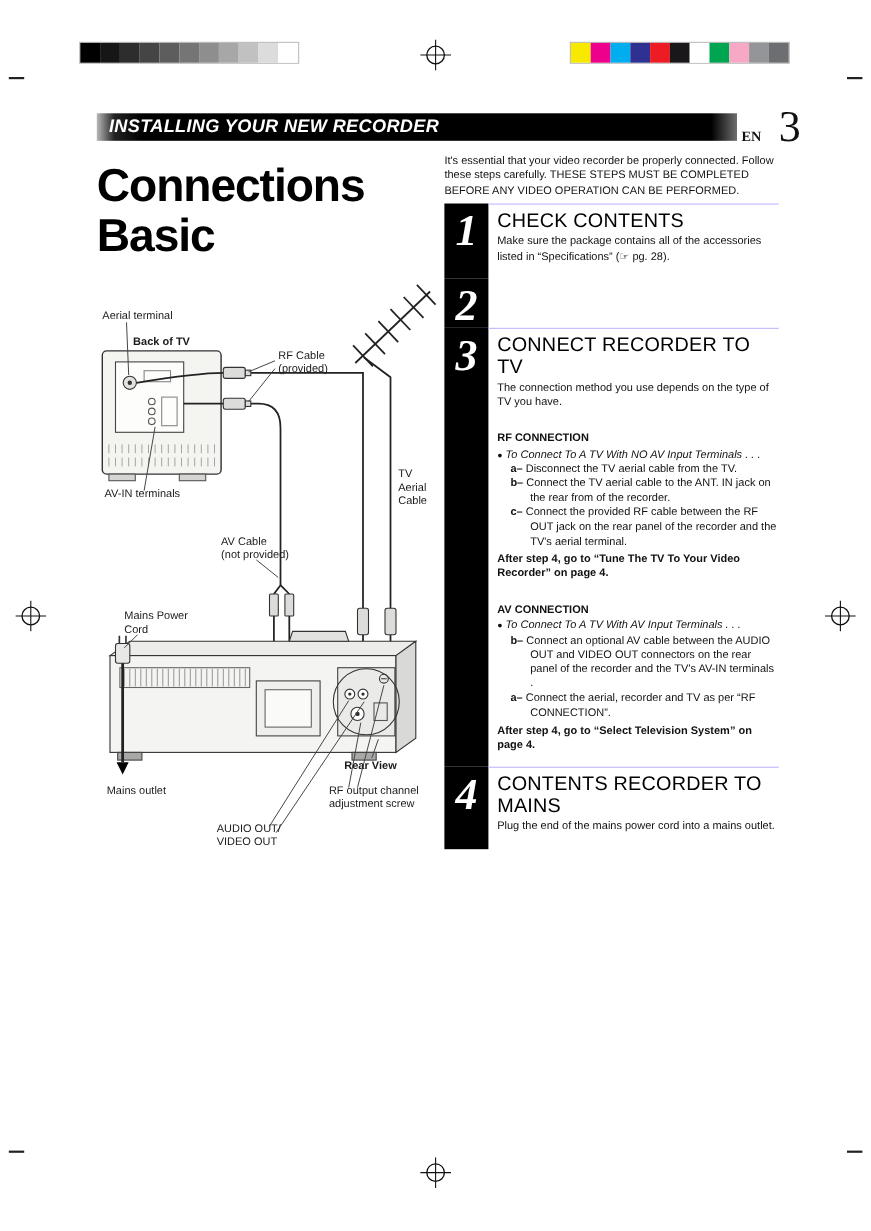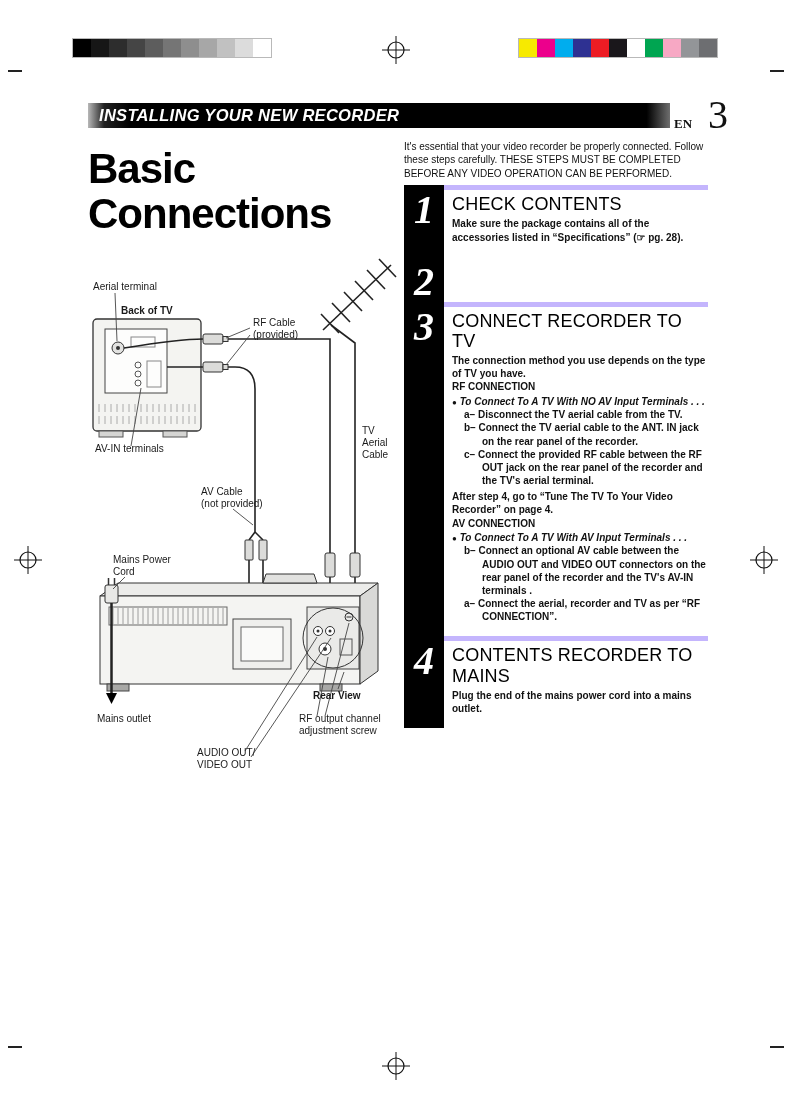--- a/index.html
+++ b/index.html
@@ -30,24 +30,24 @@
   svg text { font-family:"Liberation Sans",sans-serif; font-size:10px; fill:#1a1a1a; }
   svg text.b { font-weight:bold; }
 
   
   .col-right { position:absolute; left:404px; top:140px; width:304px; }
   .intro { font-size:10px; line-height:1.34; margin-bottom:5px; }
   .steps { display:flex; flex-direction:column; }
   .step { display:flex; }
   .step-num { width:40px; background:#000; color:#fff; text-align:center; flex:none;
     font-family:"Liberation Serif",serif; font-style:italic; font-weight:bold; font-size:40px; line-height:1; padding-top:5px; }
-  .step-body { flex:1; border-top:5px solid #c4b5fd; padding:2px 0 13px 8px; }
+  .step-body { flex:1; border-top:1px solid #c4b5fd; padding:2px 0 13px 8px; }
   .step-body h2 { font-size:18px; font-weight:400; letter-spacing:.2px; line-height:1.12; margin:2px 0 3px; color:#000; }
-  .step-body p { font-size:10px; line-height:1.32;font-weight:bold; }
-  .subhead { font-weight:bold; margin-top:0; }
+  .step-body p { font-size:10px; line-height:1.32; }
+  .subhead { font-weight:bold; margin-top:20px; }
   .bullet-line { padding-left:12px; text-indent:-12px; margin-top:1px; }
   .bullet-line i { font-style:italic; }
   .blt { font-style:normal; font-size:8px; }
   .item { padding-left:30px; text-indent:-18px; }
   .after { font-weight:bold; margin-top:3px; }
 </style>
 </head>
 <body>
 
 <div class="page">
@@ -103,22 +103,22 @@
 
   <div class="header-bar">
     <span>INSTALLING YOUR NEW RECORDER</span>
   </div>
   <div class="page-num">
     <span class="en">EN</span>
     <span class="n">3</span>
   </div>
 
   <div class="doc-title">
+    <div>Connections</div>
     <div>Basic</div>
-    <div>Connections</div>
   </div>
 
   <svg class="diagram" width="312" height="545" viewBox="0 0 312 545">
 
     <g stroke="#222" stroke-width="1.6" fill="none">
       <line x1="238" y1="75" x2="306" y2="10"></line>
       <line x1="236" y1="59" x2="254" y2="78"></line>
       <line x1="247" y1="48" x2="265" y2="67"></line>
       <line x1="259" y1="37" x2="277" y2="56"></line>
       <line x1="270" y1="26" x2="288" y2="45"></line>
@@ -254,28 +254,29 @@
 
       <div class="step">
         <div class="step-num">3</div>
         <div class="step-body">
           <h2>CONNECT RECORDER TO TV</h2>
           <p>The connection method you use depends on the type of TV you have.</p>
 
           <p class="subhead">RF CONNECTION</p>
           <p class="bullet-line"><span class="blt">●</span> <i>To Connect To A TV With NO AV Input Terminals . . .</i></p>
           <p class="item"><b>a–</b> <span>Disconnect the TV aerial cable from the TV.</span></p>
-          <p class="item"><b>b–</b> <span>Connect the TV aerial cable to the ANT. IN jack on the rear panel of the recorder.</span></p>
+          <p class="item"><b>b–</b> <span>Connect the TV aerial cable to the ANT. IN jack on the rear from of the recorder.</span></p>
           <p class="item"><b>c–</b> <span>Connect the provided RF cable between the RF OUT jack on the rear panel of the recorder and the TV's aerial terminal.</span></p>
           <p class="after">After step 4, go to “Tune The TV To Your Video Recorder” on page 4.</p>
 
           <p class="subhead">AV CONNECTION</p>
           <p class="bullet-line"><span class="blt">●</span> <i>To Connect To A TV With AV Input Terminals . . .</i></p>
           <p class="item"><b>b–</b> <span>Connect an optional AV cable between the AUDIO OUT and VIDEO OUT connectors on the rear panel of the recorder and the TV's AV-IN terminals .</span></p>
           <p class="item"><b>a–</b> <span>Connect the aerial, recorder and TV as per “RF CONNECTION”.</span></p>
+          <p class="after">After step 4, go to “Select Television System” on page 4.</p>
         </div>
       </div>
 
       <div class="step">
         <div class="step-num">4</div>
         <div class="step-body">
           <h2>CONTENTS RECORDER TO MAINS</h2>
           <p>Plug the end of the mains power cord into a mains outlet.</p>
         </div>
       </div>

